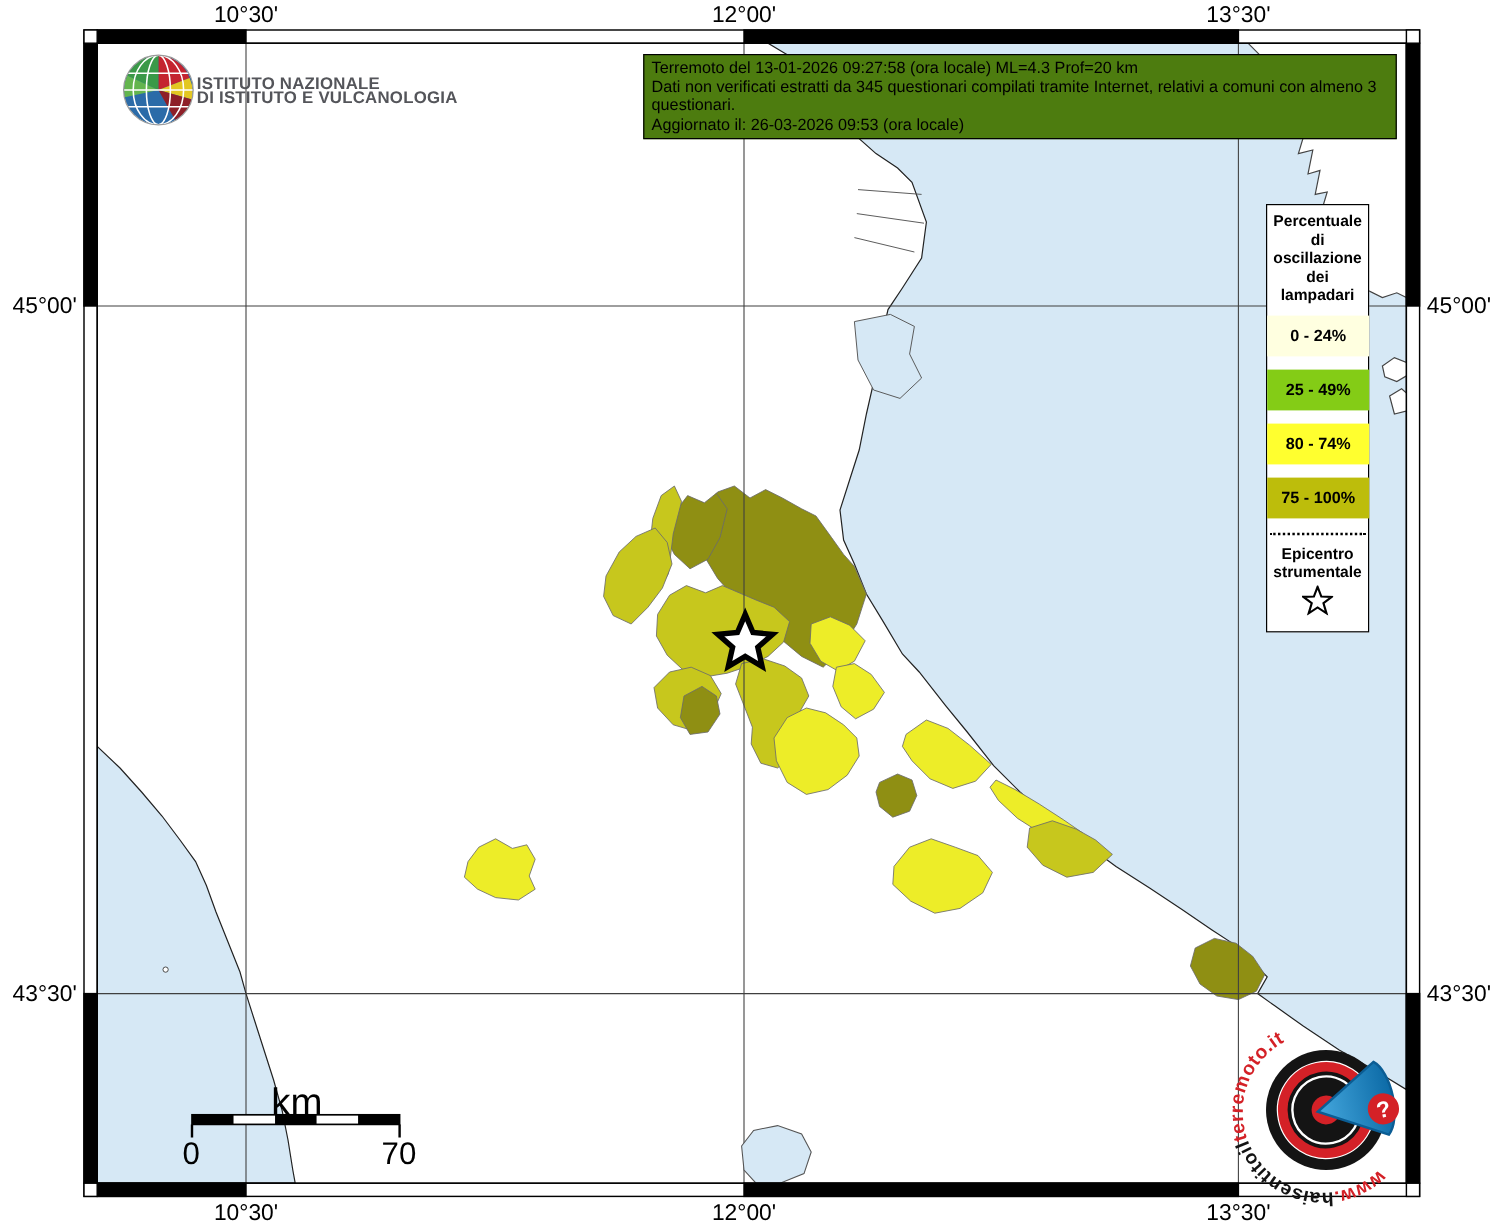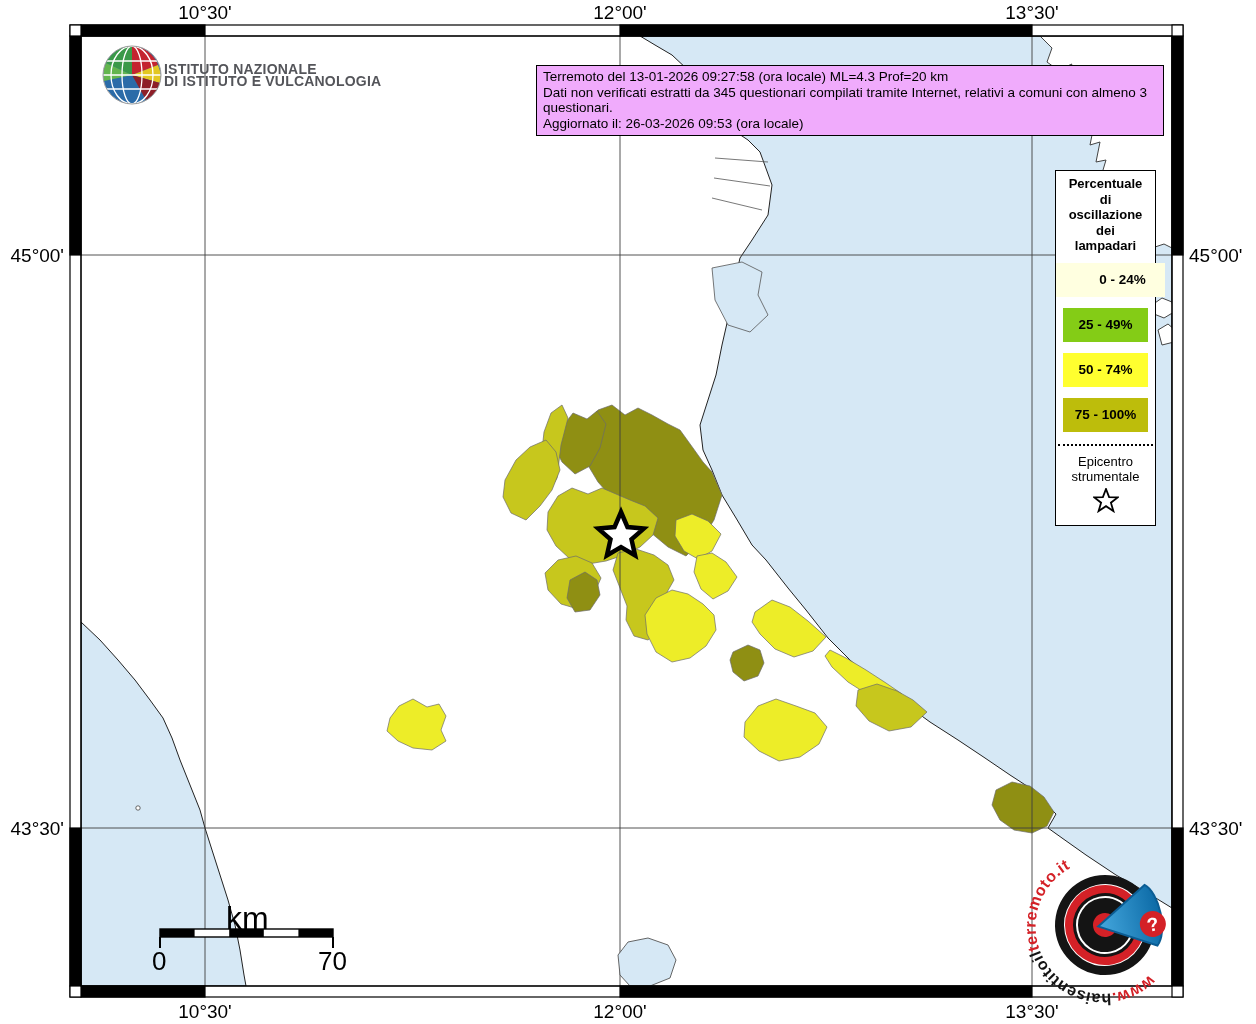--- a/index.html
+++ b/index.html
@@ -2,32 +2,32 @@
 <html><head>
 <meta charset="utf-8">
 <style>
   html,body{margin:0;padding:0;background:#fff;}
   #stage{position:relative;width:1256px;height:1024px;background:#fff;overflow:hidden;
          font-family:"Liberation Sans", sans-serif;}
   #mapsvg{position:absolute;left:0;top:0;}
   .coordlabel{position:absolute;font-size:19px;color:#000;white-space:nowrap;}
   .coordlabel.centered{transform:translateX(-50%);}
   .coordlabel.rightal{transform:translateX(-100%);}
-  #infobox{position:absolute;left:536px;top:45px;width:614px;background:#f0abfc;
-           border:1.3px solid #000;padding:3px 6px 4px 6px;font-size:13.5px;line-height:15.5px;color:#000;margin-top:20px;}
+  #infobox{position:absolute;left:536px;top:45px;width:614px;background:#4d7c0f;
+           border:1.3px solid #000;padding:3px 6px 4px 6px;font-size:13.5px;line-height:15.5px;color:#000;}
   #ingvlogo{position:absolute;left:98px;top:44px;display:flex;align-items:center;}
   #ingvtext{color:#54555A;font-size:14px;line-height:12px;letter-spacing:.2px;font-weight:bold;}
-  #legend{position:absolute;left:1055px;top:170px;width:101px;background:#fff;
+  #legend{position:absolute;left:1055px;top:170px;width:86px;background:#fff;
           border:1.3px solid #000;box-sizing:border-box;padding:5px 0 8px 0;text-align:center;}
   #legend .ltitle{font-weight:bold;font-size:13px;line-height:15.5px;color:#000;}
   #legend .swatch{width:85px;height:34px;margin:11px auto 0 auto;display:flex;align-items:center;justify-content:center;
                   font-weight:bold;font-size:13.5px;color:#000;}
   #legend .swatch:first-of-type{margin-top:9px;}
   #legend .divider{border-top:2px dotted #000;margin:12px 2px 8px 2px;}
-  #legend .epi{font-weight:normal;font-size:13px;line-height:15px;color:#000;}
+  #legend .epi{font-weight:bold;font-size:13px;line-height:15px;color:#000;}
   #scalelabels .klabel{position:absolute;color:#000;}
 </style>
 </head>
 <body>
 <div id="stage">
 
 <svg id="mapsvg" width="1256" height="1024" viewBox="0 0 1256 1024">
   <defs>
     <clipPath id="innerClip">
           <rect x="81" y="36" width="1091" height="950"></rect>
@@ -187,28 +187,28 @@
 
 <div id="legend">
   <div class="ltitle">
     <div>Percentuale</div>
     <div>di</div>
     <div>oscillazione</div>
     <div>dei</div>
     <div>lampadari</div>
   </div>
   <div id="legend-swatches">
-        <div class="swatch" style="background: rgb(255, 255, 224); padding-left: 24px;">
+        <div class="swatch" style="background: rgb(255, 255, 224);">
           <span>0 - 24%</span>
         </div>
         <div class="swatch" style="background: #84cc16;">
           <span>25 - 49%</span>
         </div>
         <div class="swatch" style="background: rgb(255, 255, 47);">
-          <span>50 - 74%</span>
+          <span>80 - 74%</span>
         </div>
         <div class="swatch" style="background: rgb(189, 189, 11);">
           <span>75 - 100%</span>
         </div>
       </div>
   <div class="divider"></div>
   <div class="epi">
     <div>Epicentro</div>
     <div>strumentale</div>
   </div>

